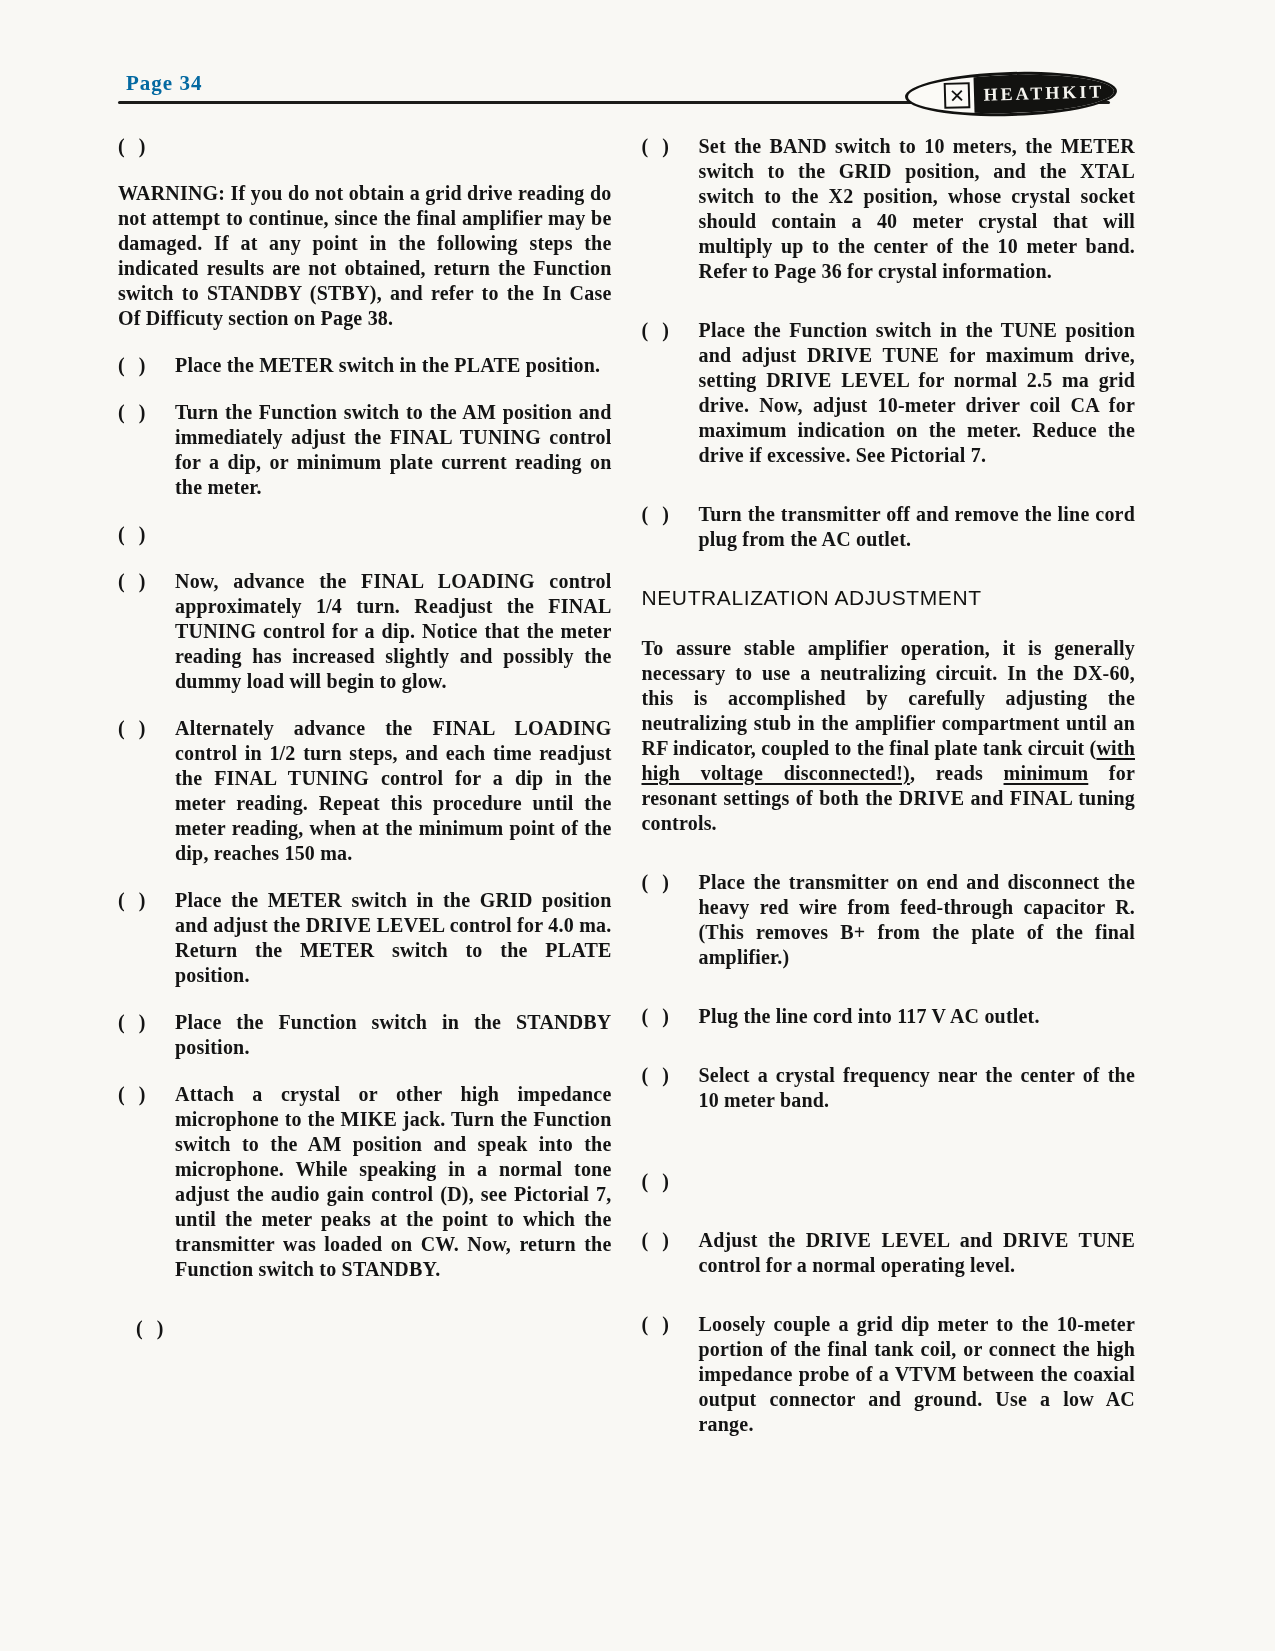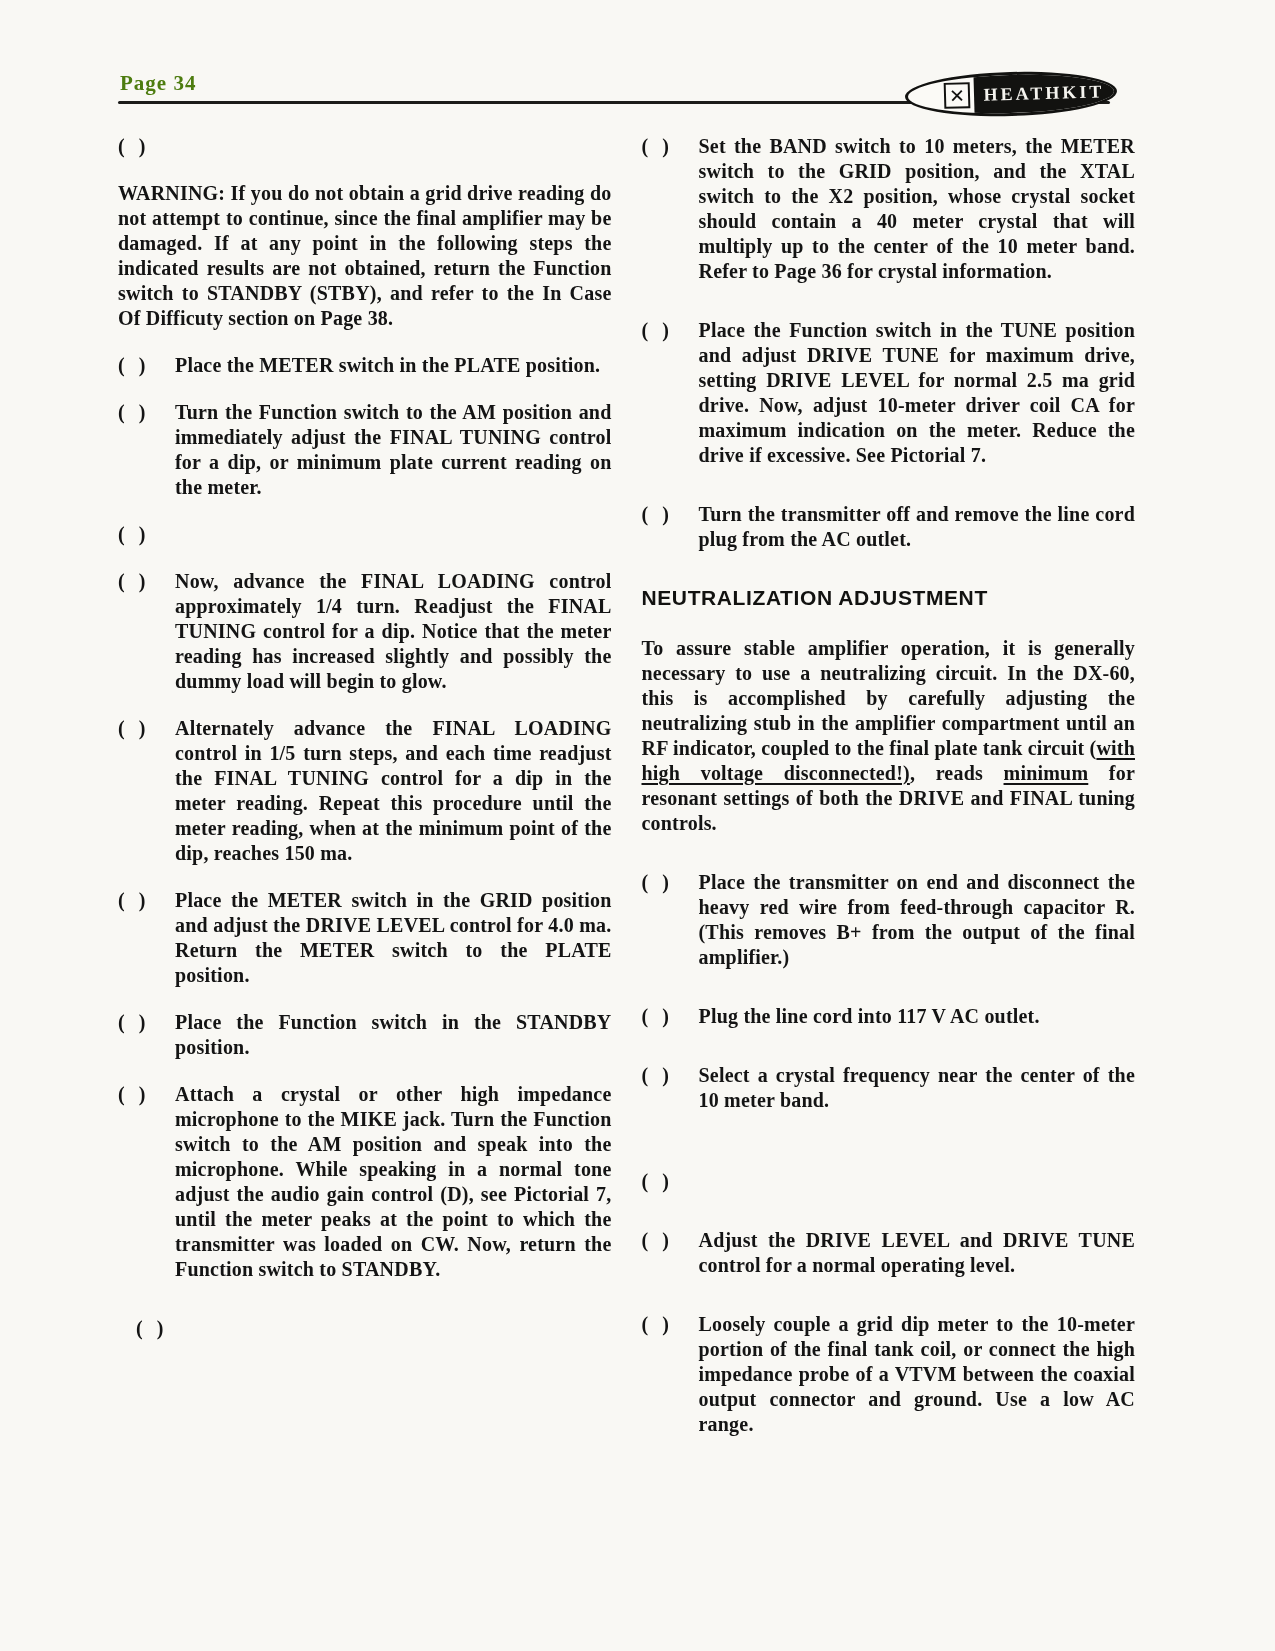--- a/index.html
+++ b/index.html
@@ -16,25 +16,25 @@
     overflow: hidden;
   }
   
   .header {
     position: relative;
     margin: 58px 140px 0 118px;
     height: 46px;
   }
   .page-number {
     position: absolute;
-    left: 2px;
+    left: 8px;
     bottom: 8px;
     font-size: 21px;
     letter-spacing: 1px;
-    color: #4d7c0f;
+    color: #0369a1;
     font-family: Liberation Serif, serif;
   }
   .rule {
     position: absolute;
     left: 0;
     right: 25px;
     bottom: 0;
     height: 3px;
     background: #1c1c1a;
     border-radius: 2px;
@@ -105,21 +105,21 @@
     line-height: 25px;
   }
   .step .txt { flex: 1; }
   .para { margin: 0 0 22px 0; }
   .warning { margin-top: 4px; }
   .mb-lg { margin-bottom: 34px; }
   .mb-xl { margin-bottom: 56px; }
   .indent { padding-left: 18px; }
   .section-heading {
     font-family: "Liberation Sans", "DejaVu Sans", sans-serif;
-    font-weight: 700;
+    font-weight: 400;
     font-size: 21px;
     letter-spacing: 0.6px;
     margin: 6px 0 26px 0;
     color: #121210;
   }
   .u { text-decoration: underline; text-underline-offset: 3px; }
 </style>
 </head>
 <body>
 
@@ -160,21 +160,21 @@
         <span class="cb">( )</span>
       </div>
 
       <div class="step">
         <span class="cb">( )</span>
         <div class="txt">Now, advance the FINAL LOADING control approximately 1/4 turn. Readjust the FINAL TUNING control for a dip. Notice that the meter reading has increased slightly and possibly the dummy load will begin to glow.</div>
       </div>
 
       <div class="step">
         <span class="cb">( )</span>
-        <div class="txt">Alternately advance the FINAL LOADING control in 1/5 turn steps, and each time readjust the FINAL TUNING control for a dip in the meter reading. Repeat this procedure until the meter reading, when at the minimum point of the dip, reaches 150 ma.</div>
+        <div class="txt">Alternately advance the FINAL LOADING control in 1/2 turn steps, and each time readjust the FINAL TUNING control for a dip in the meter reading. Repeat this procedure until the meter reading, when at the minimum point of the dip, reaches 150 ma.</div>
       </div>
 
       <div class="step">
         <span class="cb">( )</span>
         <div class="txt">Place the METER switch in the GRID position and adjust the DRIVE LEVEL control for 4.0 ma. Return the METER switch to the PLATE position.</div>
       </div>
 
       <div class="step">
         <span class="cb">( )</span>
         <div class="txt">Place the Function switch in the STANDBY position.</div>
@@ -207,21 +207,21 @@
         <span class="cb">( )</span>
         <div class="txt">Turn the transmitter off and remove the line cord plug from the AC outlet.</div>
       </div>
 
       <h2 class="section-heading">NEUTRALIZATION ADJUSTMENT</h2>
 
       <p class="para mb-lg"><span>To assure stable amplifier operation, it is generally necessary to use a neutralizing circuit. In the DX-60, this is accomplished by carefully adjusting the neutralizing stub in the amplifier compartment until an RF indicator, coupled to the final plate tank circuit (</span><span class="u">with high voltage disconnected!)</span><span>, reads </span><span class="u">minimum</span><span> for resonant settings of both the DRIVE and FINAL tuning controls.</span></p>
 
       <div class="step mb-lg">
         <span class="cb">( )</span>
-        <div class="txt">Place the transmitter on end and disconnect the heavy red wire from feed-through capacitor R. (This removes B+ from the output of the final amplifier.)</div>
+        <div class="txt">Place the transmitter on end and disconnect the heavy red wire from feed-through capacitor R. (This removes B+ from the plate of the final amplifier.)</div>
       </div>
 
       <div class="step mb-lg">
         <span class="cb">( )</span>
         <div class="txt">Plug the line cord into 117 V AC outlet.</div>
       </div>
 
       <div class="step mb-xl">
         <span class="cb">( )</span>
         <div class="txt">Select a crystal frequency near the center of the 10 meter band.</div>

